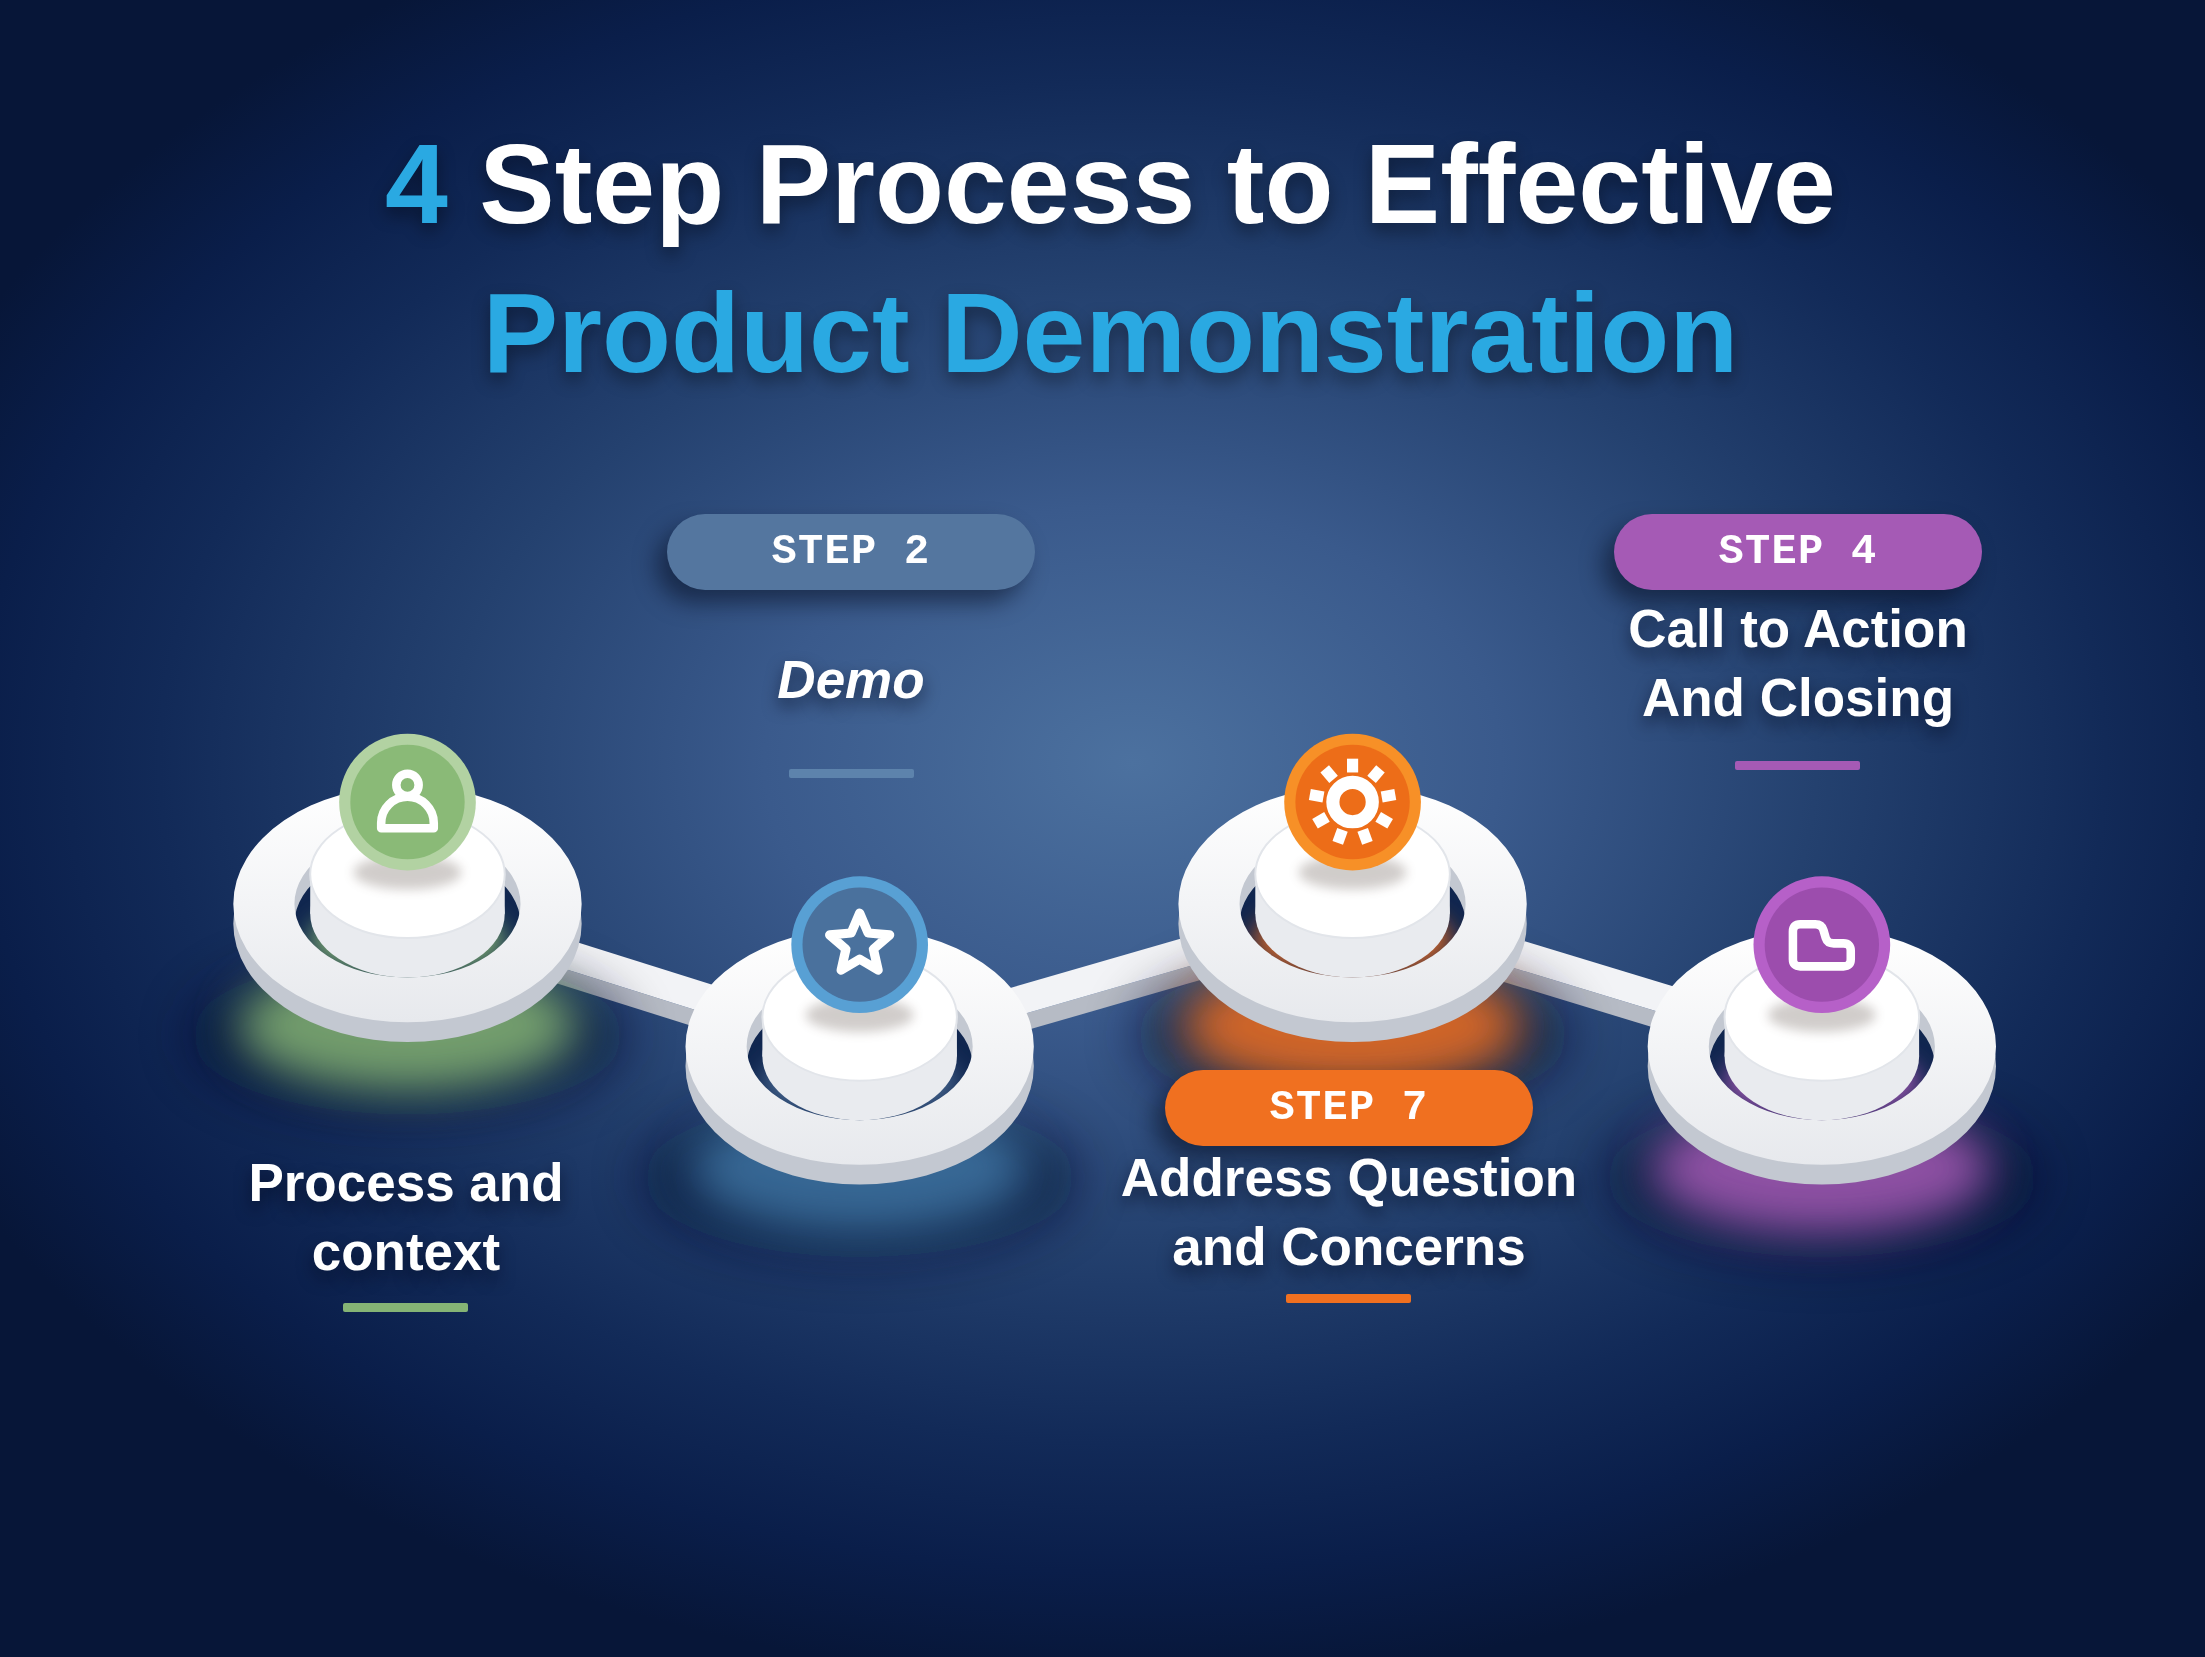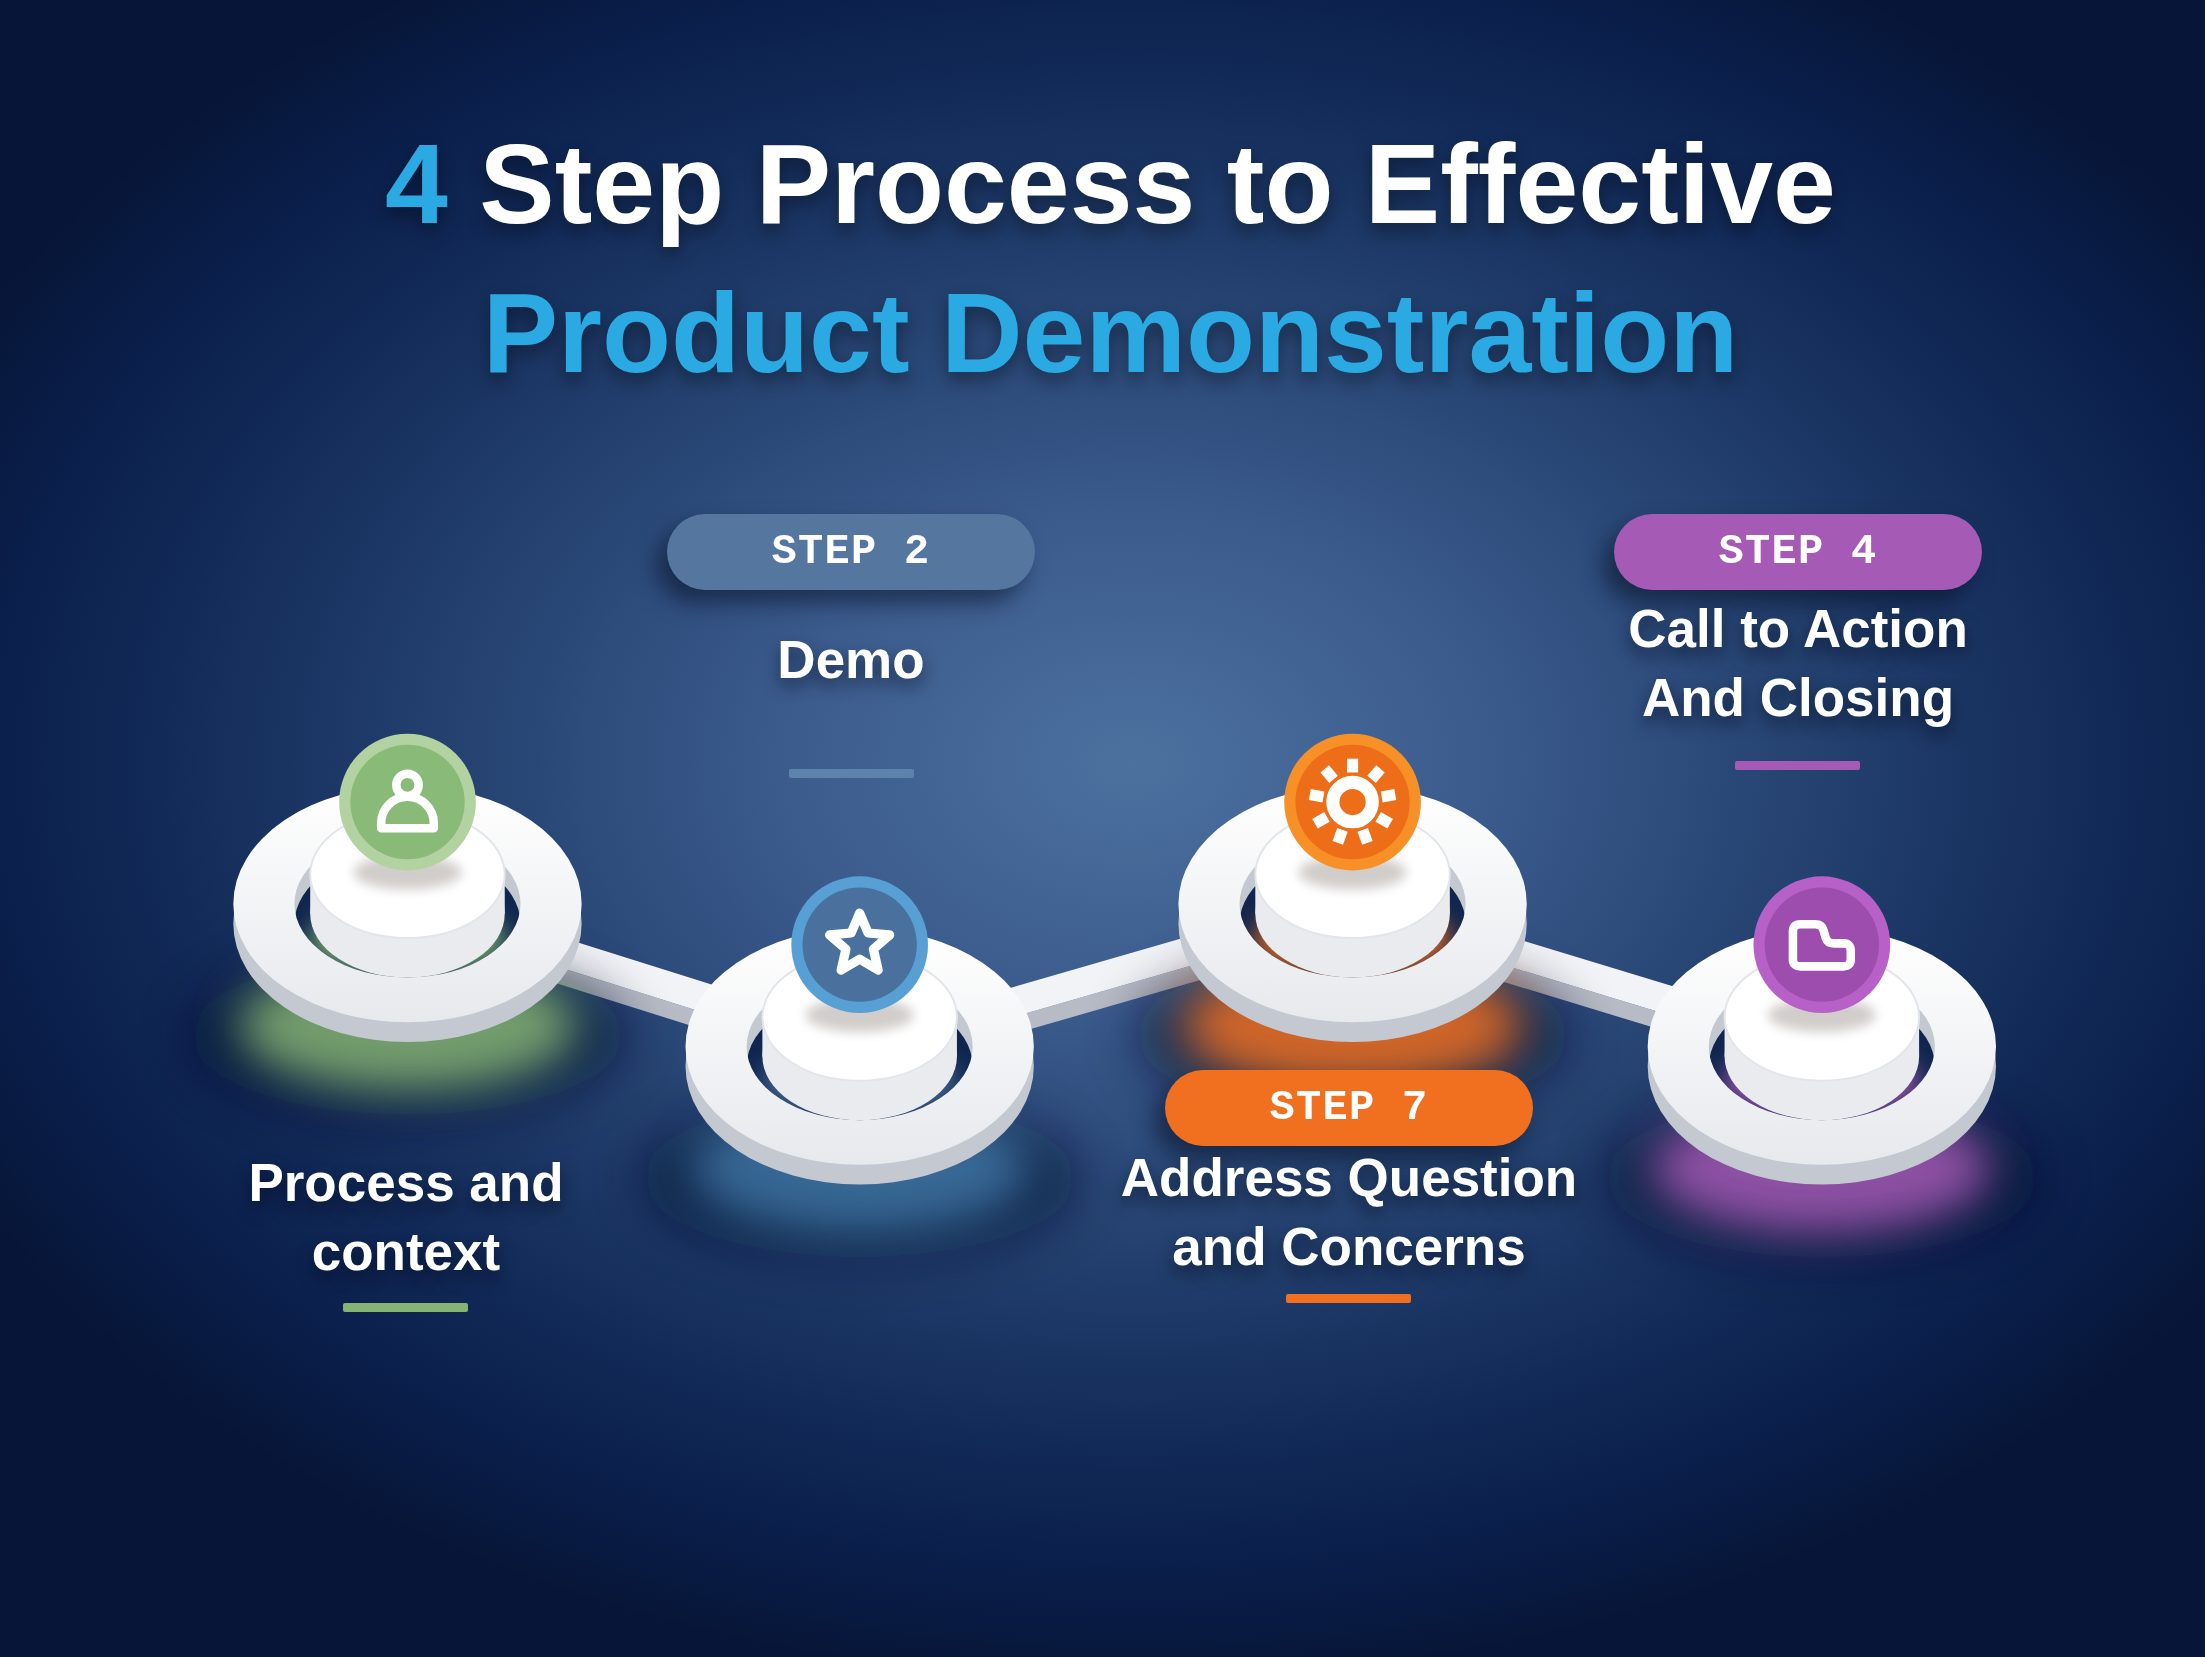--- a/index.html
+++ b/index.html
@@ -39,21 +39,21 @@
   #badge1{left:222px;top:1071px;background:var(--step1);}
   #badge2{left:667px;top:514px;background:var(--step2);}
   #badge3{left:1165px;top:1070px;background:var(--step3);}
   #badge4{left:1614px;top:514px;background:var(--step4);}
   .label{
     position:absolute;width:592px;text-align:center;color:#ffffff;
     font-weight:700;font-size:53px;line-height:1.3;
     text-shadow:0 8px 16px rgba(3,8,25,.55);
   }
   #label1{left:110px;top:1149px;}
-  #label2{left:555px;top:626px;}
+  #label2{left:555px;top:646px;font-style:italic;}
   #label3{left:1053px;top:1144px;text-align:center;}
   #label4{left:1502px;top:595px;}
   .rule{position:absolute;width:125px;height:9.2px;border-radius:2px;}
   #rule1{left:343px;top:1303px;background:var(--step1-line);}
   #rule2{left:789px;top:769px;background:var(--step2-line);}
   #rule3{left:1286px;top:1294px;background:var(--step3-line);}
   #rule4{left:1735px;top:761px;background:var(--step4-line);}
 </style>
 </head>
 <body>

